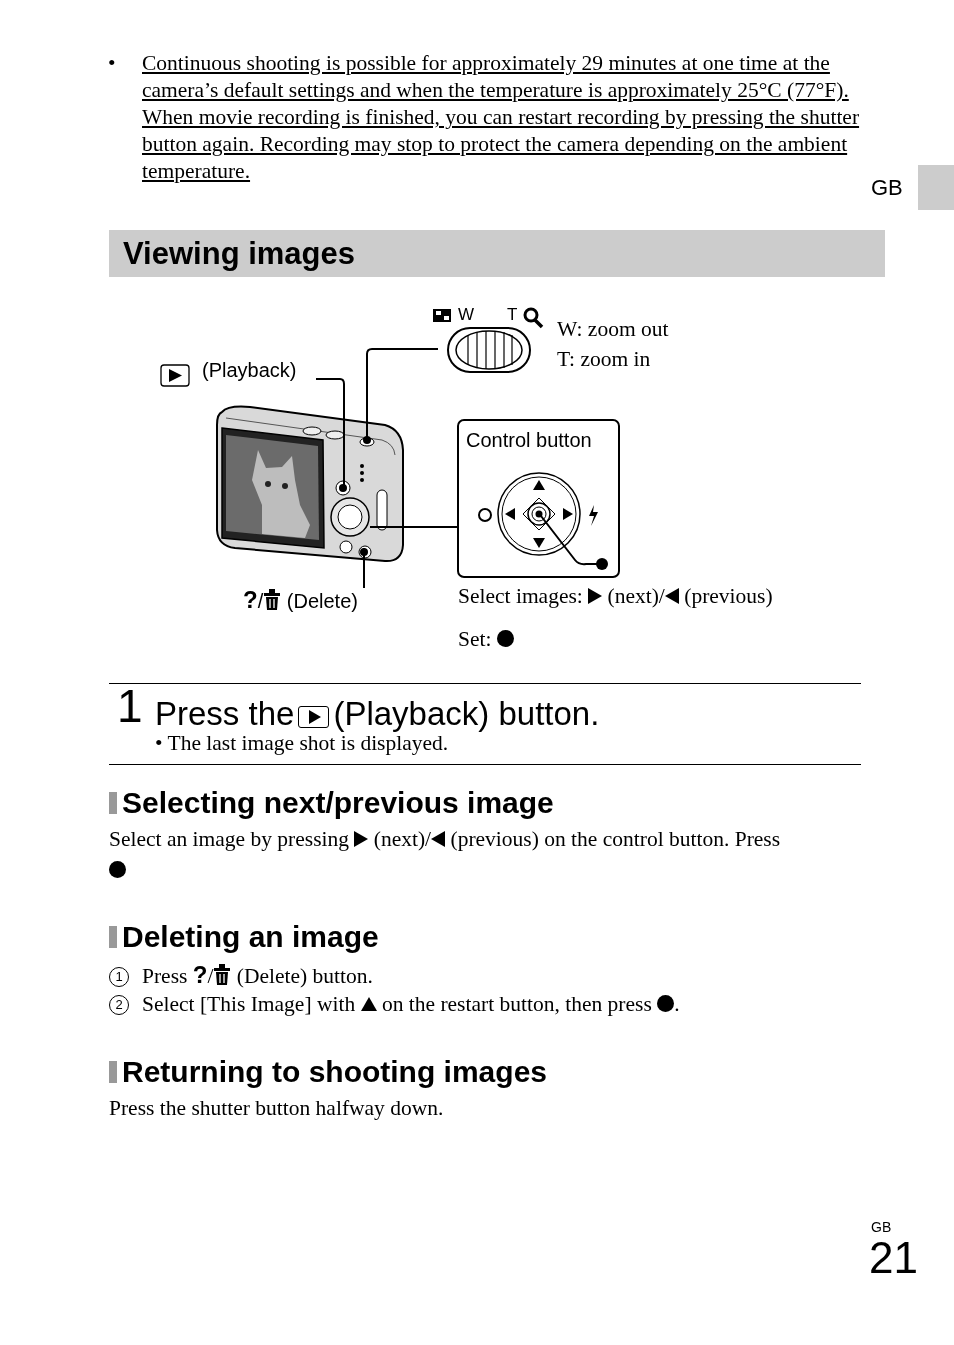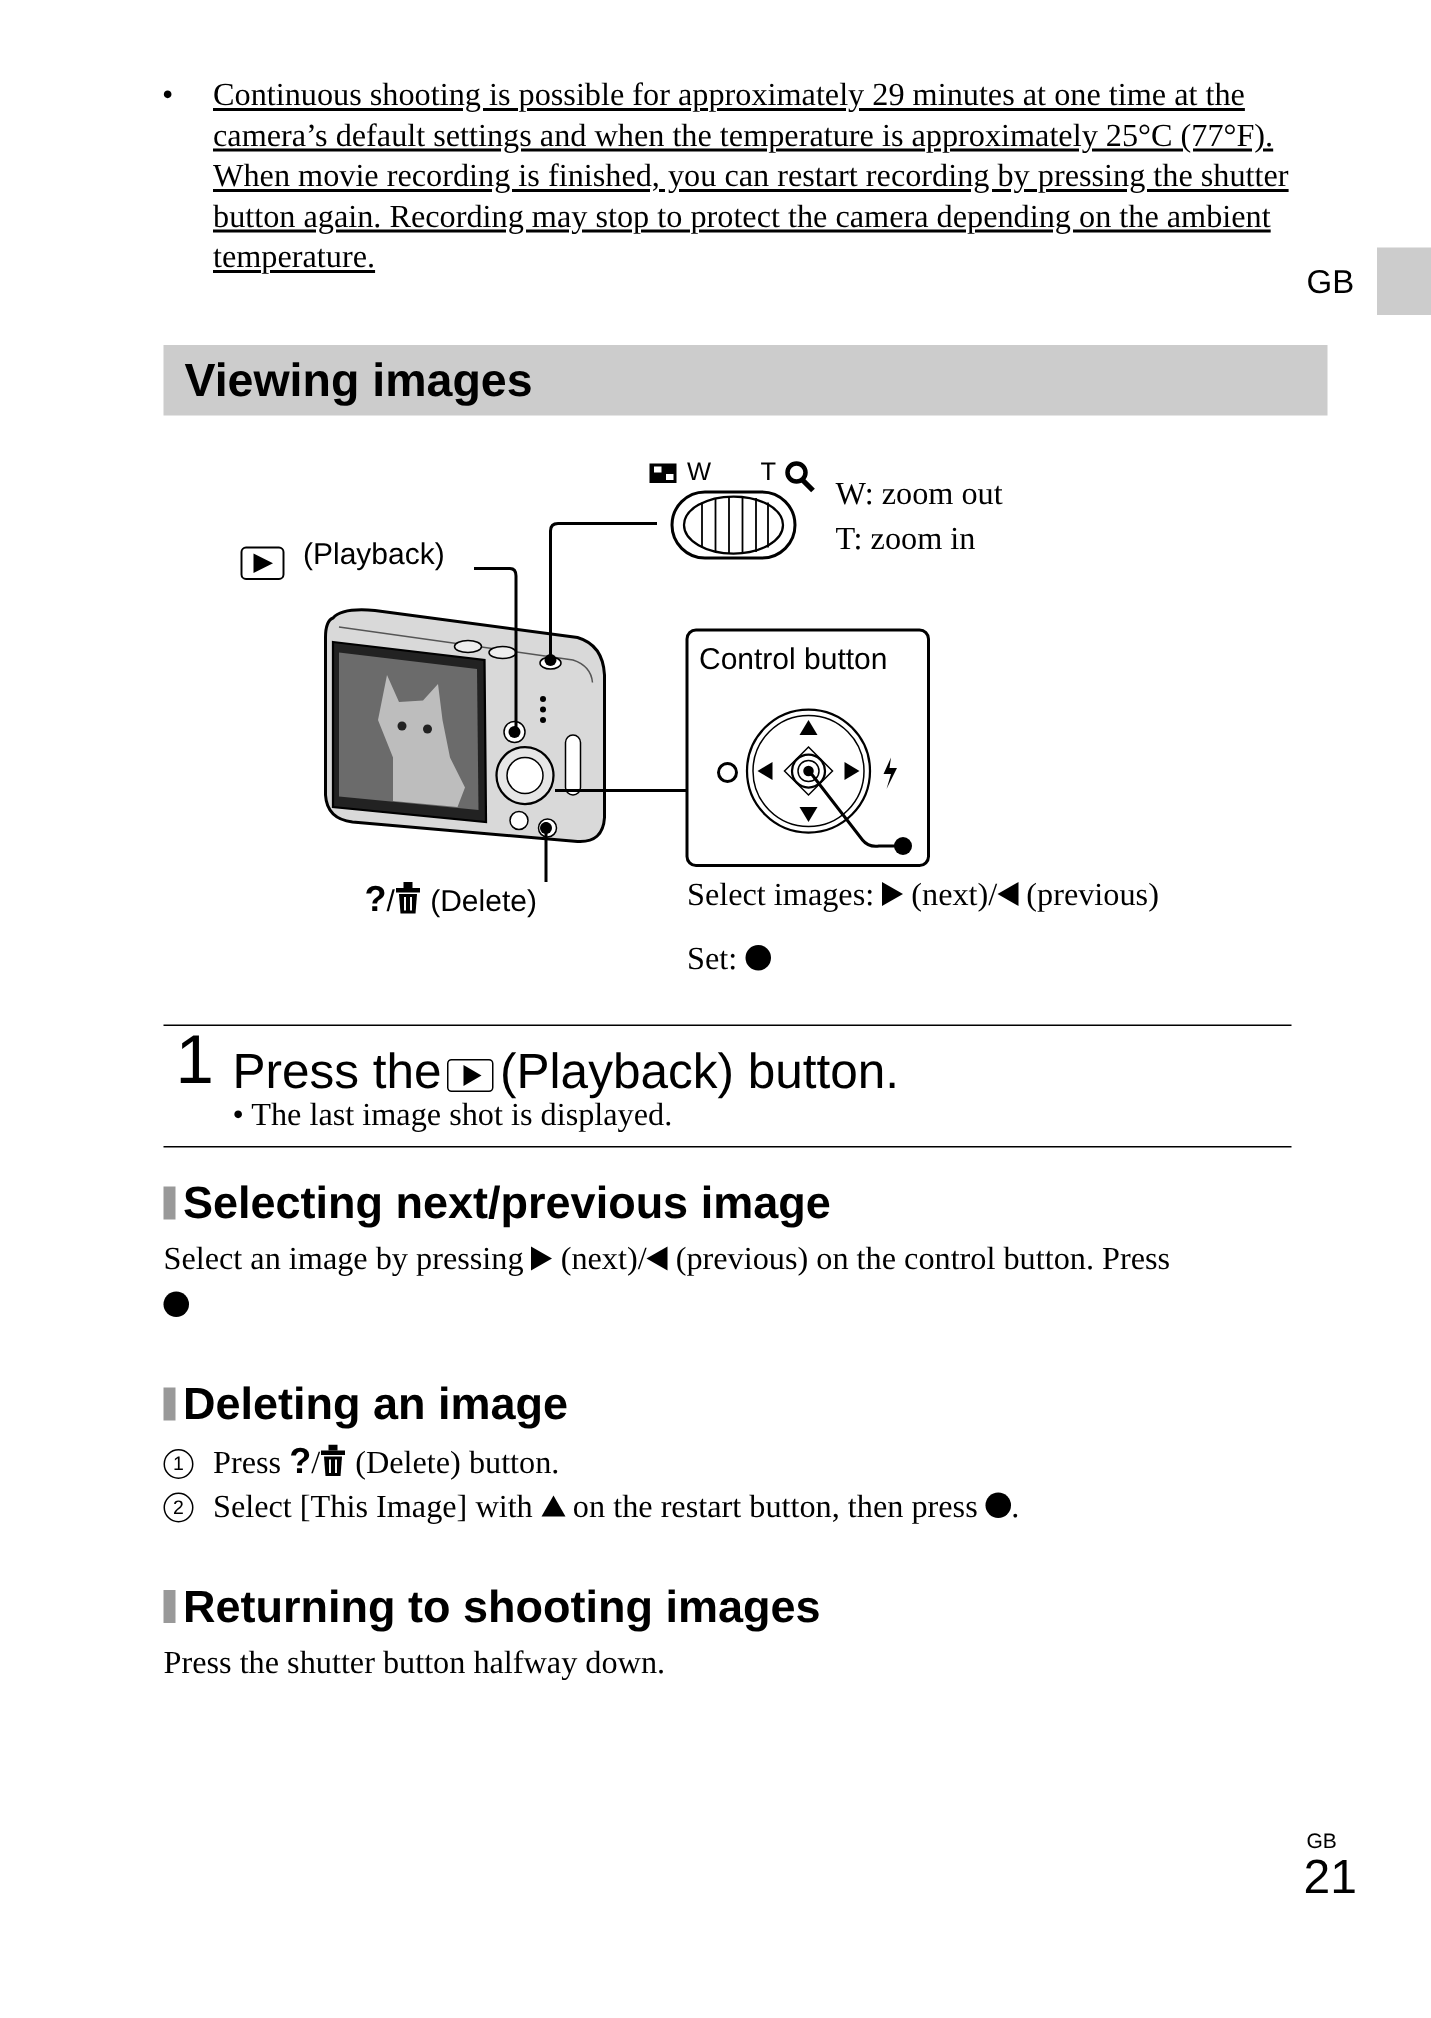--- a/index.html
+++ b/index.html
@@ -45,21 +45,21 @@
           font-family:"Liberation Sans", sans-serif; font-size:13px; text-align:center; line-height:18px;
           vertical-align:2px; margin-right:13px; }
   .dot { display:inline-block; width:17px; height:17px; border-radius:50%; background:#000; vertical-align:-1px; }
   .tri-r { display:inline-block; width:0; height:0; border-left:14px solid #000; border-top:8px solid transparent; border-bottom:8px solid transparent; vertical-align:-1px; }
   .tri-l { display:inline-block; width:0; height:0; border-right:14px solid #000; border-top:8px solid transparent; border-bottom:8px solid transparent; vertical-align:-1px; }
   .tri-u { display:inline-block; width:0; height:0; border-bottom:14px solid #000; border-left:8px solid transparent; border-right:8px solid transparent; vertical-align:0px; }
   .qmark { font-family:"Liberation Sans", sans-serif; font-weight:bold; font-size:24px; }
   .trash { display:inline-block; vertical-align:-3px; }
 
   .page-gb { left:871px; top:1219px; font-size:14px; font-family:"Liberation Sans", sans-serif; }
-  .page-num { left:869px; top:1233px; font-size:32px; font-family:"Liberation Sans", sans-serif; }
+  .page-num { left:869px; top:1233px; font-size:44px; font-family:"Liberation Sans", sans-serif; }
 </style>
 </head>
 <body>
 
 <div class="abs top-note serif">
   <span class="bullet">•</span>
   <span class="txt">Continuous shooting is possible for approximately 29 minutes at one time at the camera’s default settings and when the temperature is approximately 25°C (77°F). When movie recording is finished, you can restart recording by pressing the shutter button again. Recording may stop to protect the camera depending on the ambient temperature.</span>
 </div>
 
 <div class="abs side-gb sans">GB</div>

